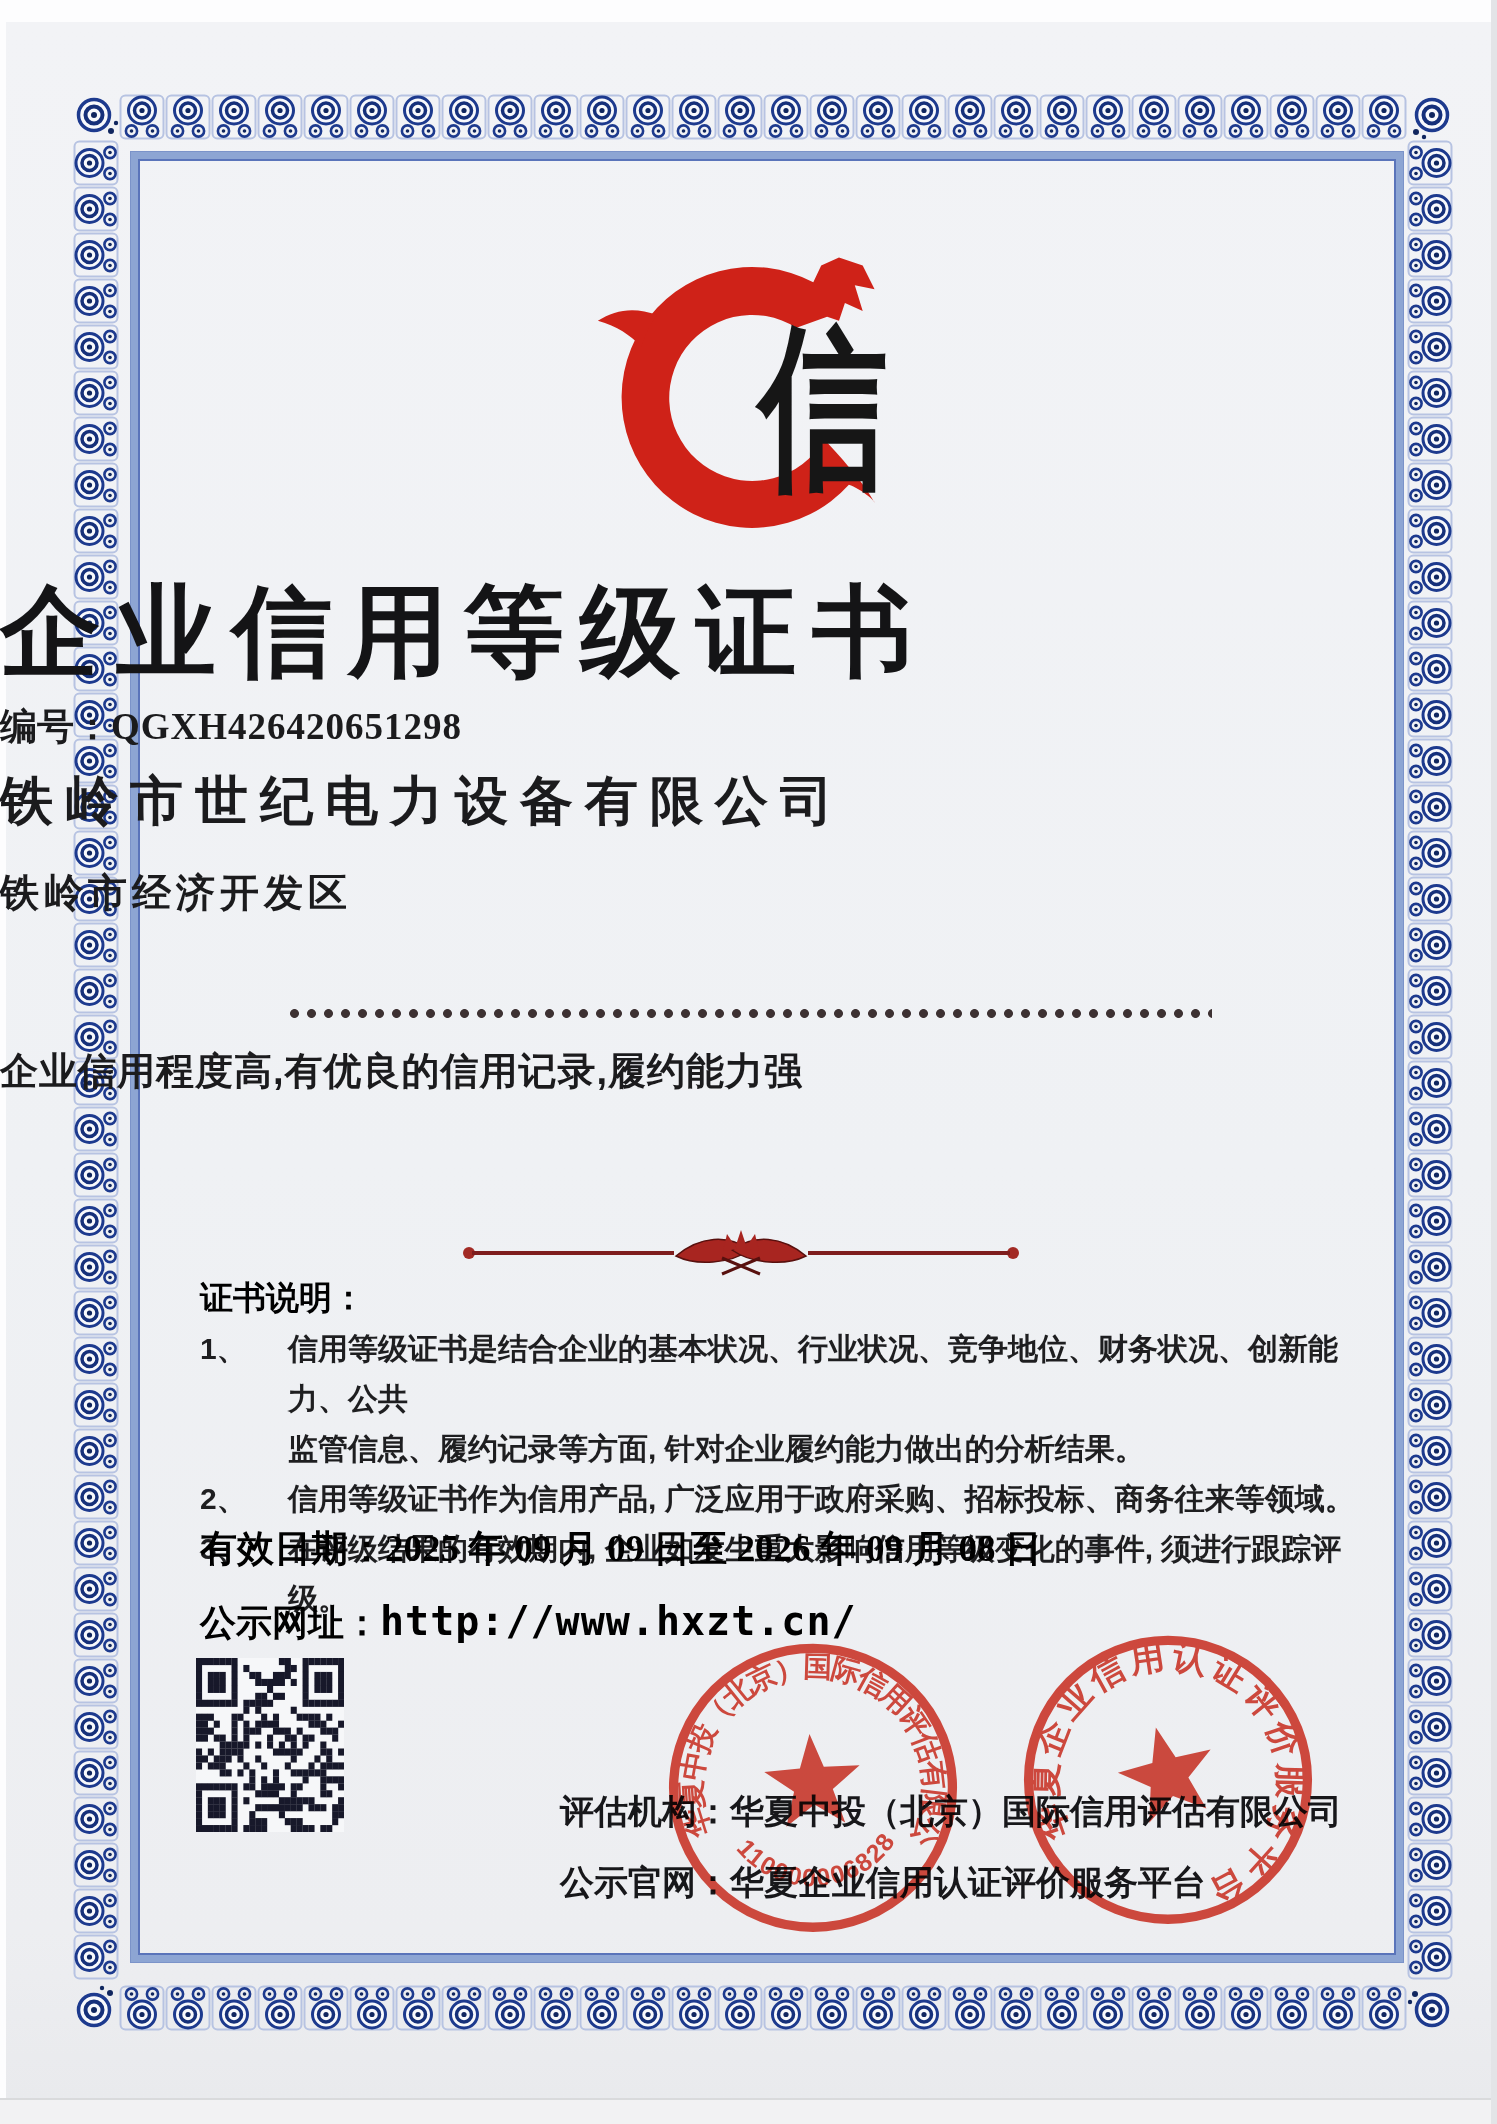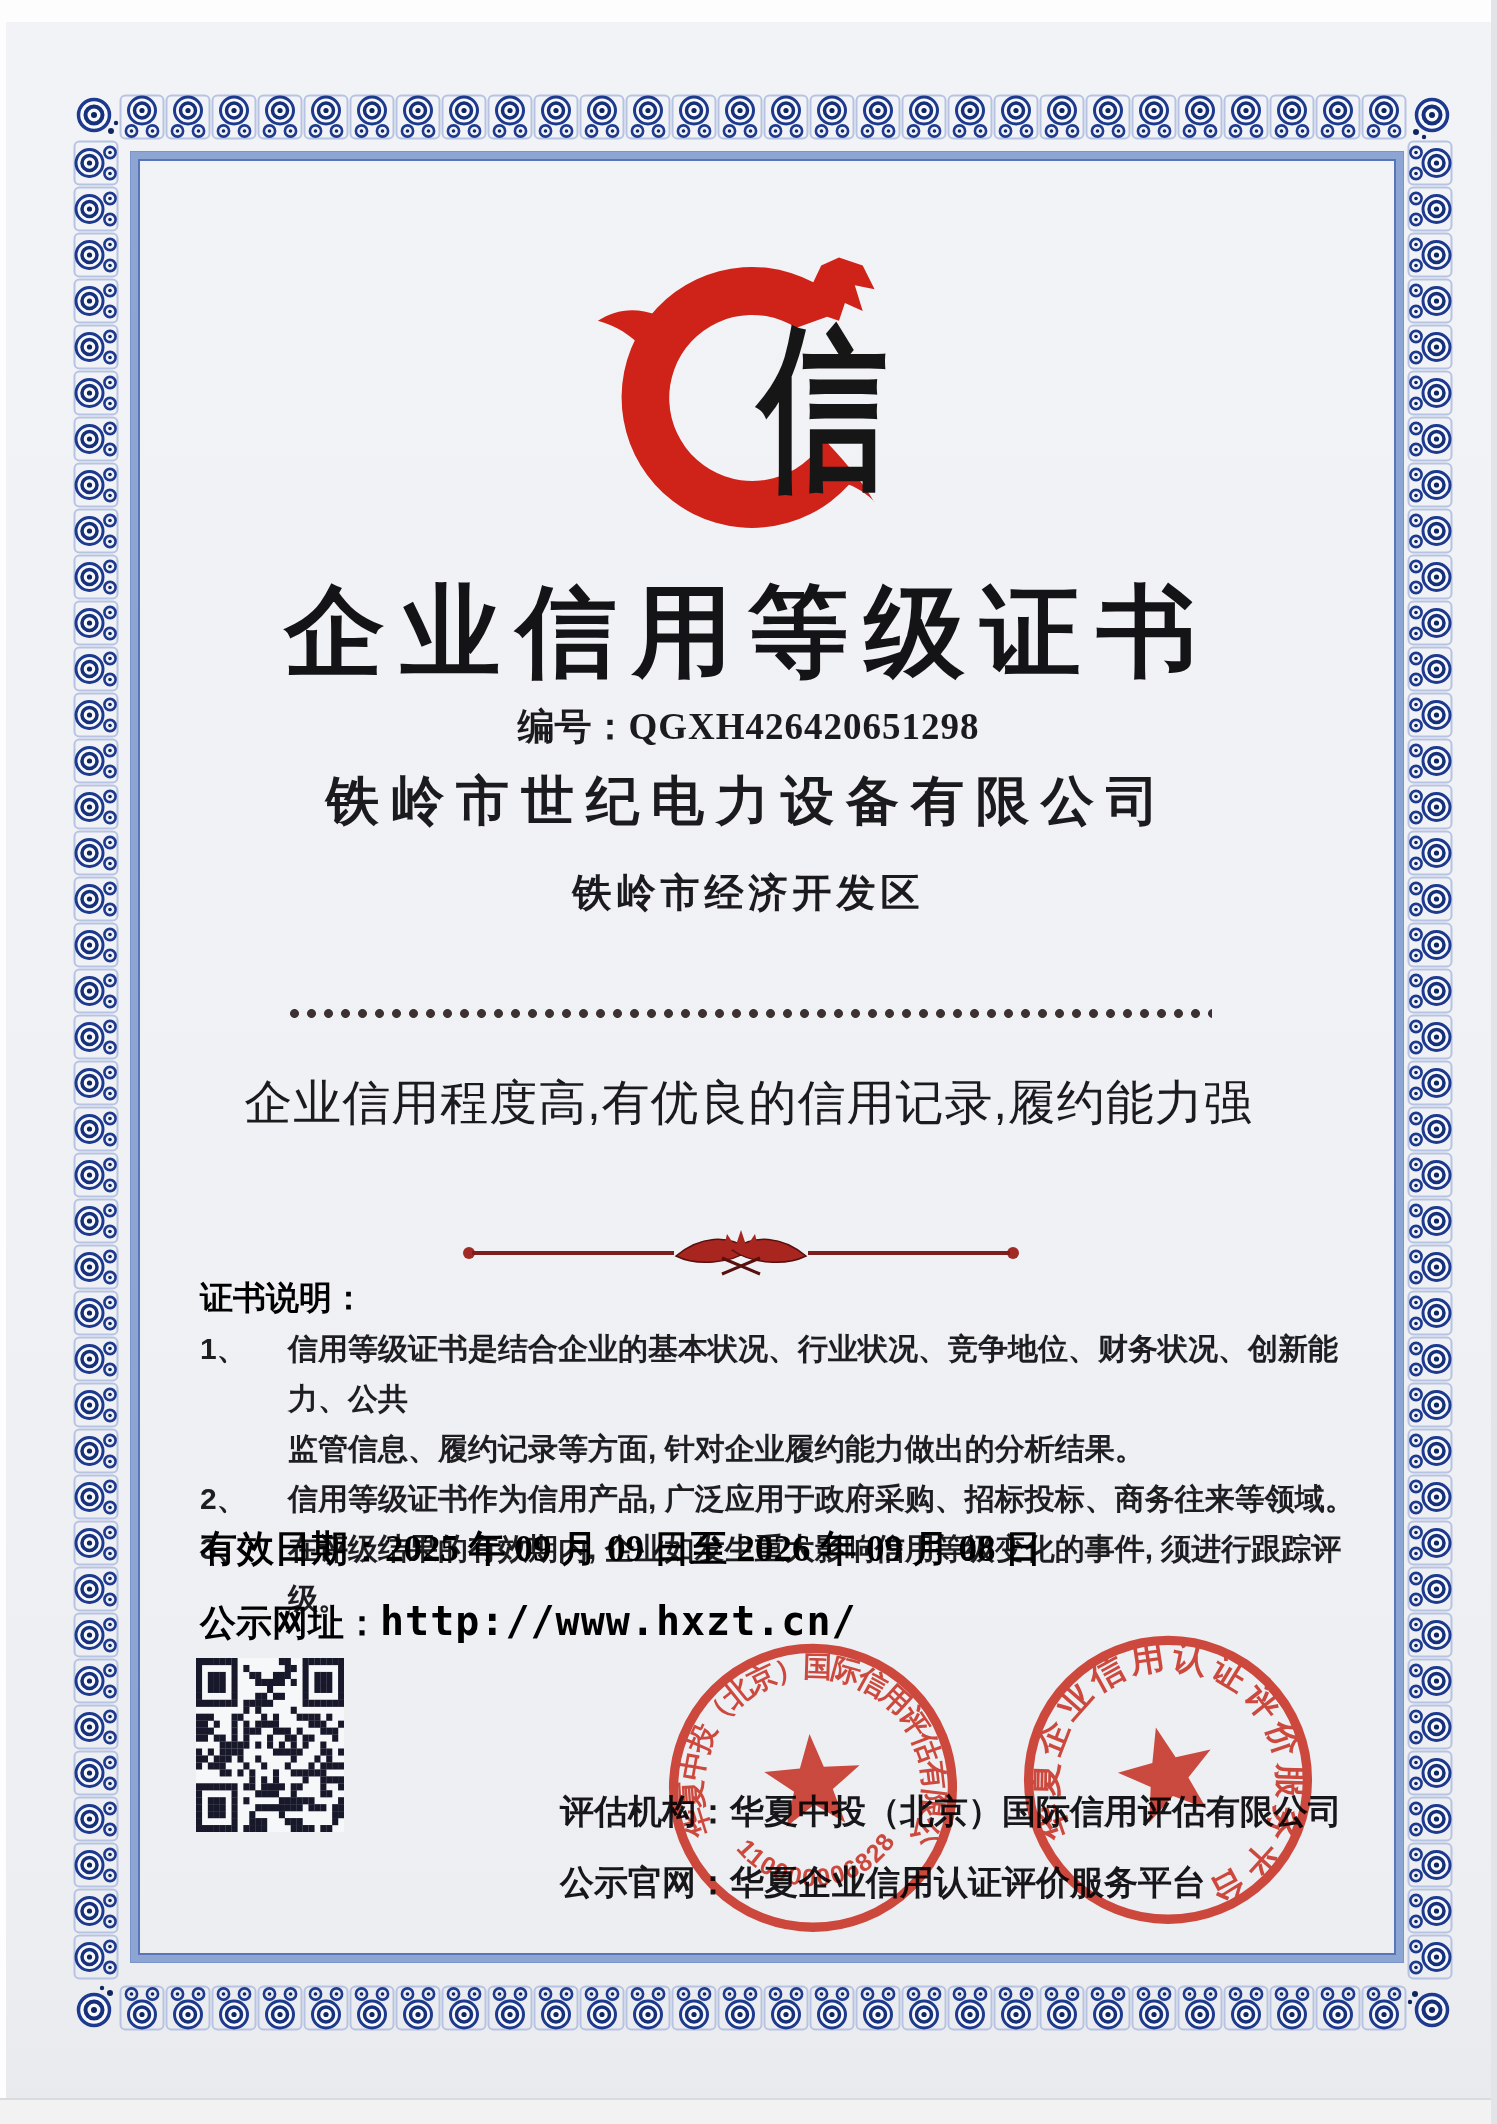--- a/index.html
+++ b/index.html
@@ -13,36 +13,36 @@
   .bframe{position:absolute;display:flex;}
   .b-top{left:73px;top:94px;width:1380px;height:46px;}
   .b-bottom{left:73px;top:1985px;width:1380px;height:46px;}
   .b-left{left:73px;top:140px;width:46px;height:1840px;flex-direction:column;}
   .b-right{left:1407px;top:140px;width:46px;height:1840px;flex-direction:column;}
   .btile{width:46px;height:46px;flex:0 0 auto;}
 
   .frame{position:absolute;left:131px;top:152px;width:1258px;height:1796px;
          border:7px solid #8da5d3;box-shadow:inset 0 0 0 2px #5a74ba, 0 0 0 1px #7b93c9;}
 
-  .center{position:absolute;left:0;width:1497px;text-align:center;color:#1b1b1d;}
+  .center{position:absolute;left:0;width:1497px;text-align:left;color:#1b1b1d;}
 
   .logo{position:absolute;left:586px;top:218px;width:336px;height:340px;}
 
   .title{top:566px;font-family:"Liberation Serif",serif;font-size:100px;font-weight:900;
          letter-spacing:16px;color:#141416;}
   .serial{top:702px;font-size:37px;font-weight:700;}
   .serial .val{font-family:"Liberation Serif",serif;font-weight:600;letter-spacing:1px;}
   .company{top:766px;font-size:53px;font-weight:800;letter-spacing:12px;}
   .address{top:866px;font-size:39px;font-weight:600;letter-spacing:5px;}
 
   .dotted{position:absolute;left:286px;top:1008px;width:926px;height:10px;
           background:radial-gradient(circle,#3d3132 42%,transparent 50%);
           background-size:17px 9px;background-repeat:repeat-x;background-position:0 center;}
 
-  .slogan{top:1046px;font-size:48px;font-weight:400;letter-spacing:1px;margin-top:25px;}
+  .slogan{top:1046px;font-size:38px;font-weight:700;letter-spacing:1px;}
   .grade{top:1120px;font-size:63px;font-weight:800;letter-spacing:3px;}
 
   .divider{position:absolute;left:462px;top:1228px;width:558px;height:48px;}
 
   .notes-heading{position:absolute;left:200px;top:1276px;font-size:33px;font-weight:800;}
   .notes{position:absolute;left:200px;top:1324px;width:1185px;font-size:30px;font-weight:600;color:#1e1e20;}
   .note{display:flex;align-items:flex-start;}
   .note-num{flex:0 0 48px;line-height:50px;}
   .note-lines{flex:1;}
   .nl{display:block;line-height:50px;margin-left:40px;}

